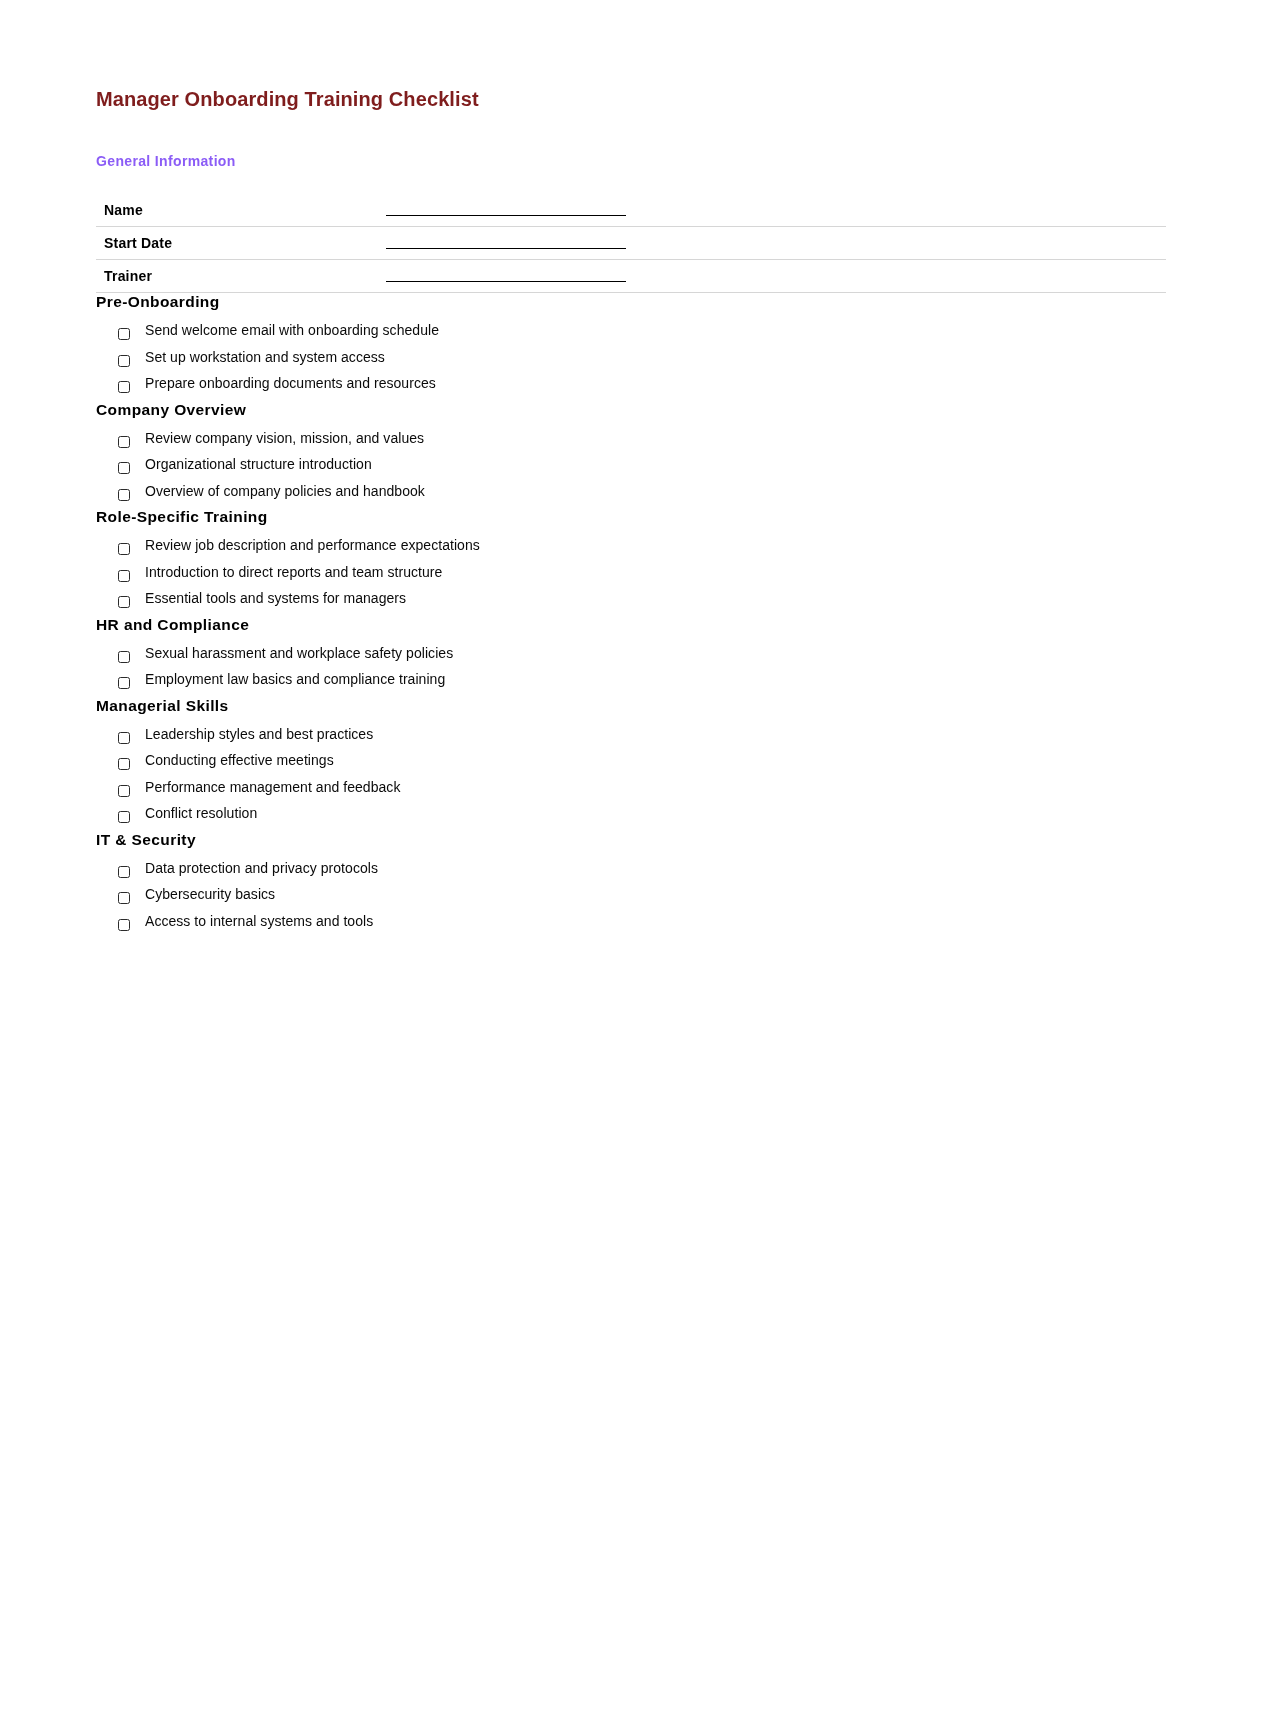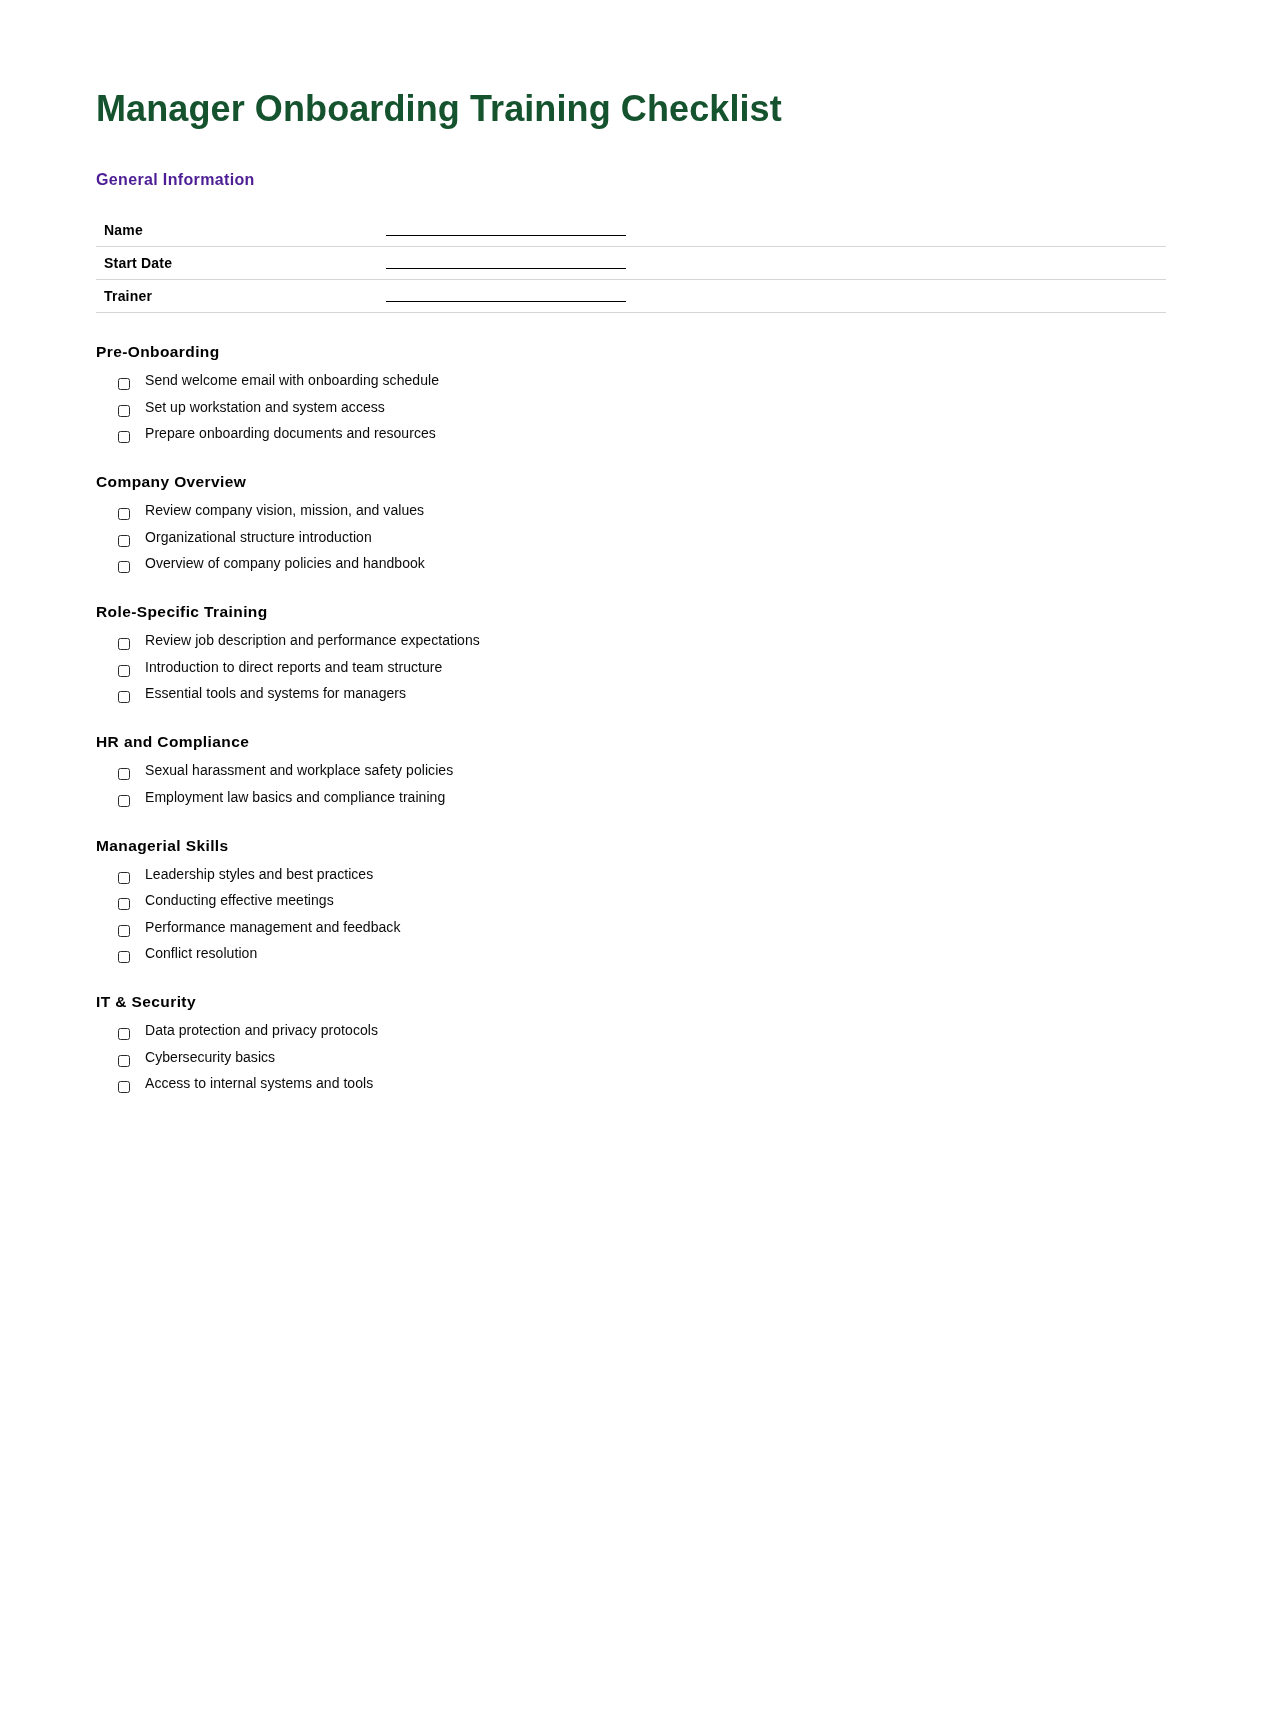--- a/index.html
+++ b/index.html
@@ -26,34 +26,34 @@
   }
   .content {
     position: absolute;
     left: 96px;
     top: 88px;
     width: 1064px;
   }
 
   
   .doc-title {
-    font-size: 36px;
+    font-size: 20px;
     font-weight: bold;
     letter-spacing: 0.1px;
     line-height: 1.15;
     margin: 0 0 0 0;
-    color: #14532d;
+    color: #7f1d1d;
   }
 
   
   .section-heading {
-    font-size: 16px;
+    font-size: 14px;
     font-weight: bold;
     letter-spacing: 0.35px;
-    color: #4c1d95;
+    color: #8b5cf6;
     margin: 0;
   }
   .heading-general { margin-top: 42px; }
 
   
   .info-table {
     width: 1062px;
     border-collapse: collapse;
     margin-top: 25px;
     table-layout: fixed;
@@ -81,21 +81,21 @@
   .fill-line {
     display: block;
     width: 240px;
     height: 0;
     border-bottom: 1.6px solid #000;
     margin-left: 6px;
     margin-top: 11px;
   }
 
   
-  .group { margin-top: 30px; }
+  .group { }
   .group-heading {
     font-size: 15.5px;
     font-weight: bold;
     letter-spacing: 0.4px;
     margin: 0 0 10px 0;
     color: #000;
   }
   .items { margin: 0; padding: 0; list-style: none; text-align: right; }
   .item {
     display: flex;

